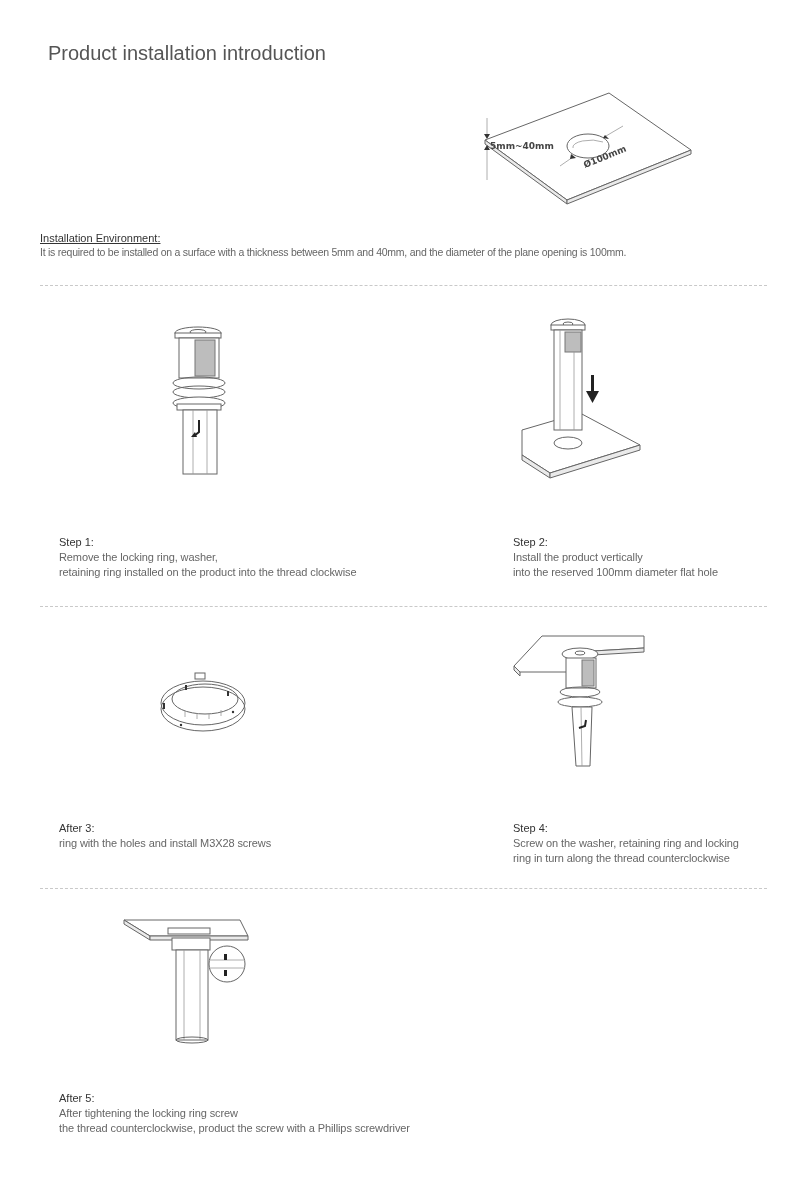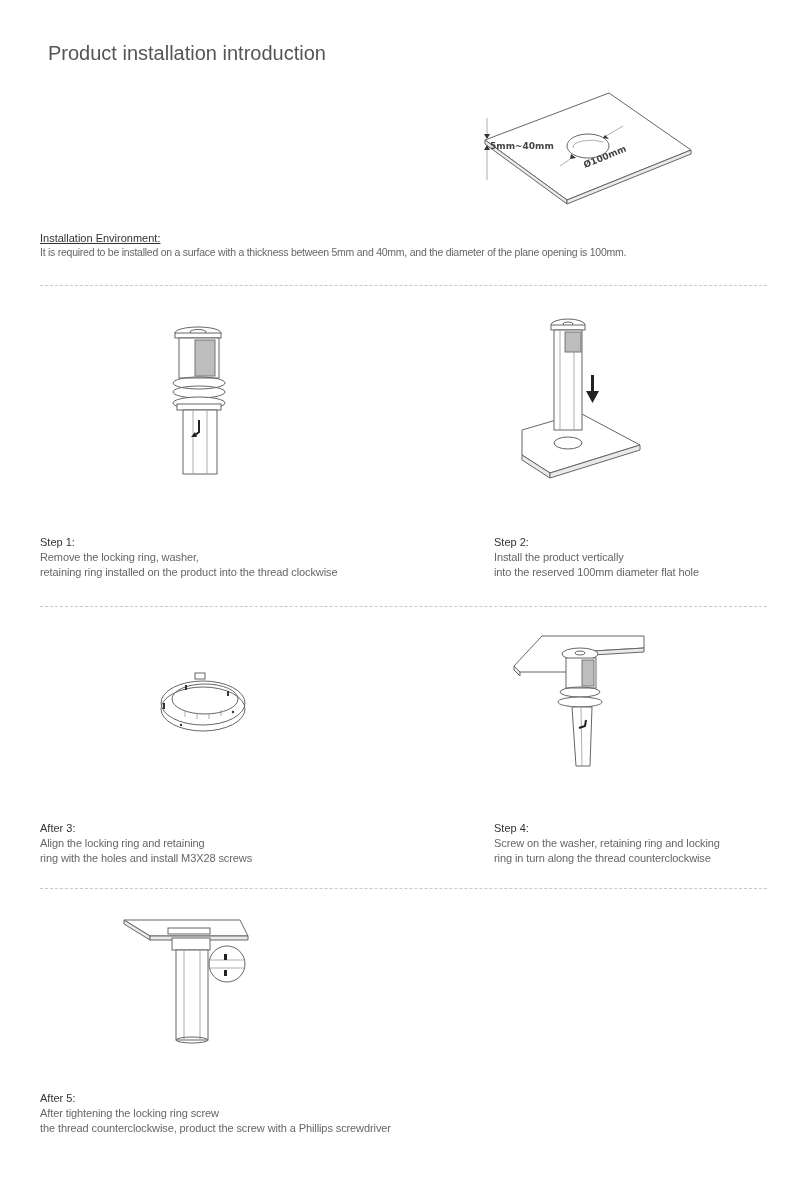--- a/index.html
+++ b/index.html
@@ -3,21 +3,21 @@
   <meta charset="utf-8">
   <style>
     html, body { margin: 0; padding: 0; background: #ffffff; }
     body { width: 790px; height: 1182px; position: relative; overflow: hidden;
            font-family: "Liberation Sans", sans-serif; color: #555; }
     .title { position: absolute; left: 48px; top: 42px; font-size: 20px; color: #555; font-weight: normal; letter-spacing: 0; }
     .env { position: absolute; left: 40px; top: 231px; width: 740px; }
     .env .h { font-size: 11px; color: #333; line-height: 14px; text-decoration: underline; }
     .env .p { font-size: 10.5px; color: #666; line-height: 14px; letter-spacing: -0.25px; }
     .divider { position: absolute; left: 40px; width: 727px; height: 0; border-top: 1px dashed #c9c9c9; }
-    .step { position: absolute; width: 360px; }
+    .step { position: absolute; width: 360px; margin-left: 19px; }
     .step .h { font-size: 11px; color: #333; line-height: 16px; }
     .step .p { font-size: 11px; color: #666; line-height: 15px; letter-spacing: -0.1px; }
     .illus { position: absolute; }
     svg { display: block; }
     .ln { fill: none; stroke: #666; stroke-width: 1; }
     .lnl { fill: none; stroke: #999; stroke-width: 0.8; }
     .fillw { fill: #fff; stroke: #666; stroke-width: 1; }
     .fillg { fill: #eaeaea; stroke: #666; stroke-width: 1; }
     .dim { font-family: "DejaVu Sans", sans-serif; font-size: 9px; fill: #444; font-weight: bold; }
   </style>
@@ -134,21 +134,20 @@
     <ellipse class="ln" cx="70" cy="60" rx="20" ry="5"></ellipse>
     <ellipse class="fillw" cx="70" cy="70" rx="22" ry="5"></ellipse>
     <polygon class="fillw" points="62,75 82,75 80,134 66,134"></polygon>
     <line class="lnl" x1="71" y1="75" x2="72" y2="134"></line>
     <path d="M76,88 l-1,6 l-6,2" fill="none" stroke="#222" stroke-width="2"></path>
   </svg>
 </div>
 
 <div class="step" style="left:40px; top:820px;">
   <div class="h">After 3:</div>
-  <div class="p">Align the locking ring and retaining</div>
   <div class="p">ring with the holes and install M3X28 screws</div>
 </div>
 
 <div class="step" style="left:494px; top:820px;">
   <div class="h">Step 4:</div>
   <div class="p">Screw on the washer, retaining ring and locking</div>
   <div class="p">ring in turn along the thread counterclockwise</div>
 </div>
 
 <div class="divider" style="top:888px;"></div>

